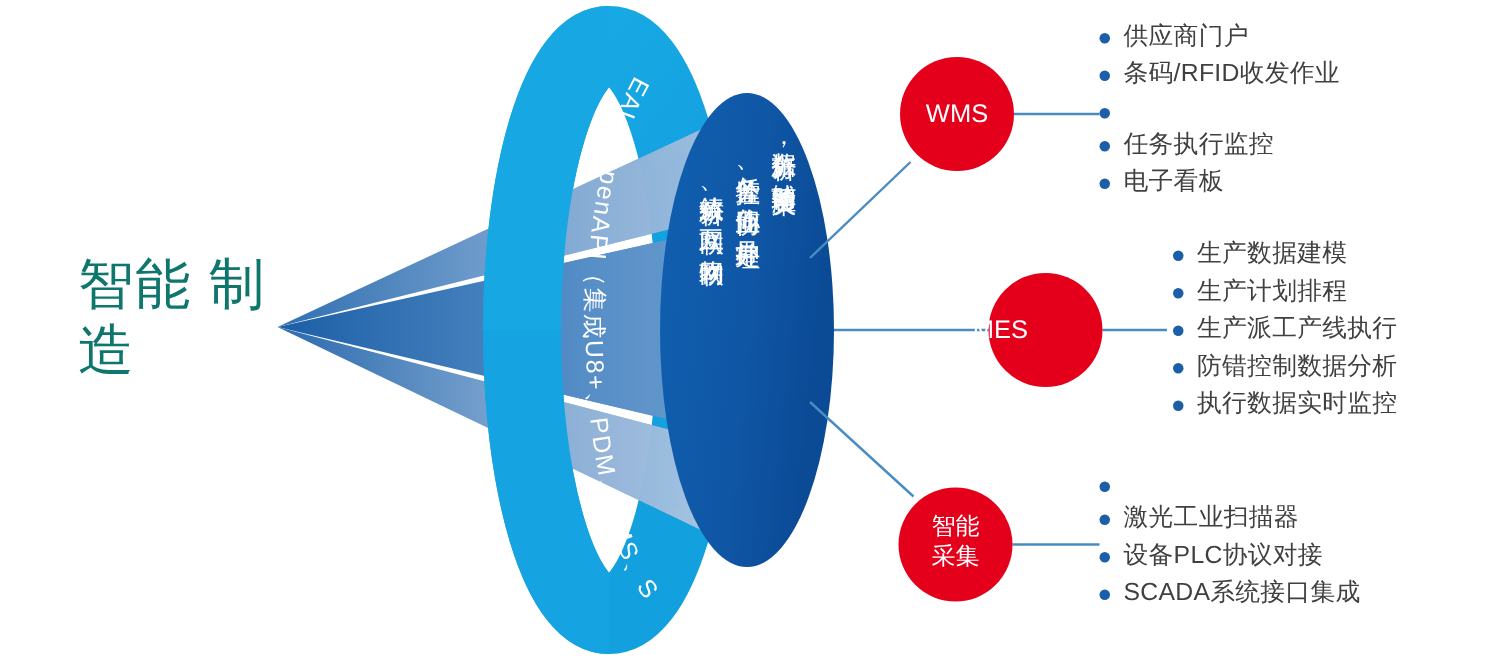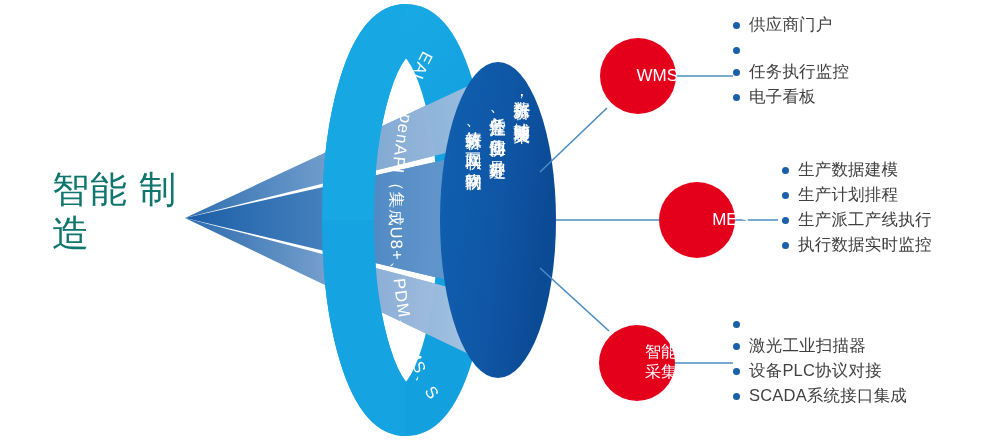--- a/index.html
+++ b/index.html
@@ -14,21 +14,21 @@
 
   
   .left-title{
     position:absolute;left:52px;top:168px;width:160px;
     color:#0f766e;font-size:37px;line-height:1.18;
     font-weight:400;text-align:left;letter-spacing:1px;
   }
 
   
   .node-label{
-    position:absolute;text-align:right;color:#ffffff;
+    position:absolute;text-align:center;color:#ffffff;
     font-size:17px;line-height:1.22;font-weight:400;
     pointer-events:none;white-space:pre-line;
   }
   .node-label.cn{font-size:16px;}
 
   
   .bullets{position:absolute;}
   .bullet-row{
     display:flex;align-items:flex-start;
     color:#404040;font-size:16.5px;line-height:1;
@@ -140,32 +140,36 @@
 制造</div>
 
   <div class="oval-text-wrap">
     <div class="v-col c0">数据分析，辅助管理决策</div>
     <div class="v-col c1">任务监控、作业协同、异常处理</div>
     <div class="v-col c2">绩效分析、互联网、物联网</div>
   </div>
 
   <div class="node-label" style="left:598px;top:66px;width:80px;">WMS</div>
 
-  <div class="node-label" style="left:669px;top:210px;width:80px;">MES</div>
+  <div class="node-label" style="left:627px;top:210px;width:80px;">MES</div>
 
   <div class="node-label cn" style="left:597px;top:342px;width:80px;">智能
 采集</div>
 
   <div class="bullets" style="left:733px;top:16px;">
     <div class="bullet-row">
       <span class="bullet-dot"></span>
       <span class="bullet-text">供应商门户</span>
     </div>
     <div class="bullet-row">
       <span class="bullet-dot"></span>
+      <span class="bullet-text">条码/RFID收发作业</span>
+    </div>
+    <div class="bullet-row">
+      <span class="bullet-dot"></span>
     </div>
     <div class="bullet-row">
       <span class="bullet-dot"></span>
       <span class="bullet-text">任务执行监控</span>
     </div>
     <div class="bullet-row">
       <span class="bullet-dot"></span>
       <span class="bullet-text">电子看板</span>
     </div>
   </div>
@@ -178,20 +182,24 @@
     <div class="bullet-row">
       <span class="bullet-dot"></span>
       <span class="bullet-text">生产计划排程</span>
     </div>
     <div class="bullet-row">
       <span class="bullet-dot"></span>
       <span class="bullet-text">生产派工产线执行</span>
     </div>
     <div class="bullet-row">
       <span class="bullet-dot"></span>
+      <span class="bullet-text">防错控制数据分析</span>
+    </div>
+    <div class="bullet-row">
+      <span class="bullet-dot"></span>
       <span class="bullet-text">执行数据实时监控</span>
     </div>
   </div>
 
   <div class="bullets" style="left:733px;top:315px;">
     <div class="bullet-row">
       <span class="bullet-dot"></span>
     </div>
     <div class="bullet-row">
       <span class="bullet-dot"></span>

